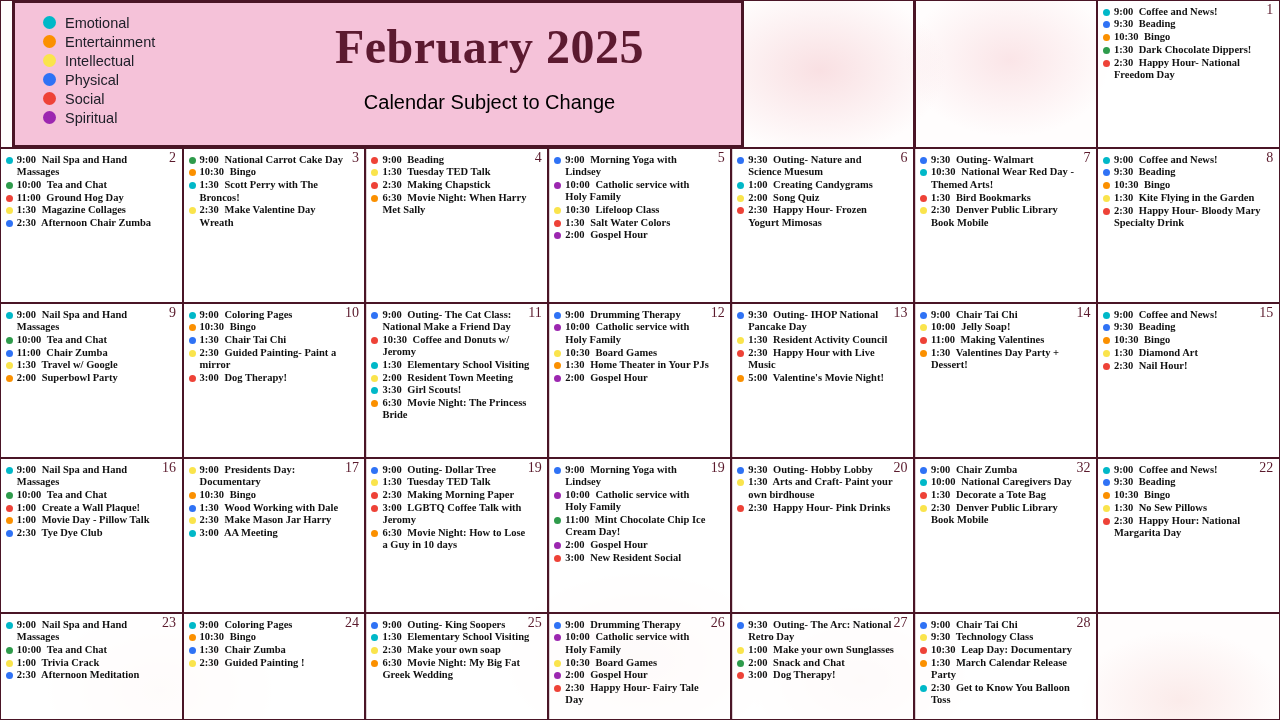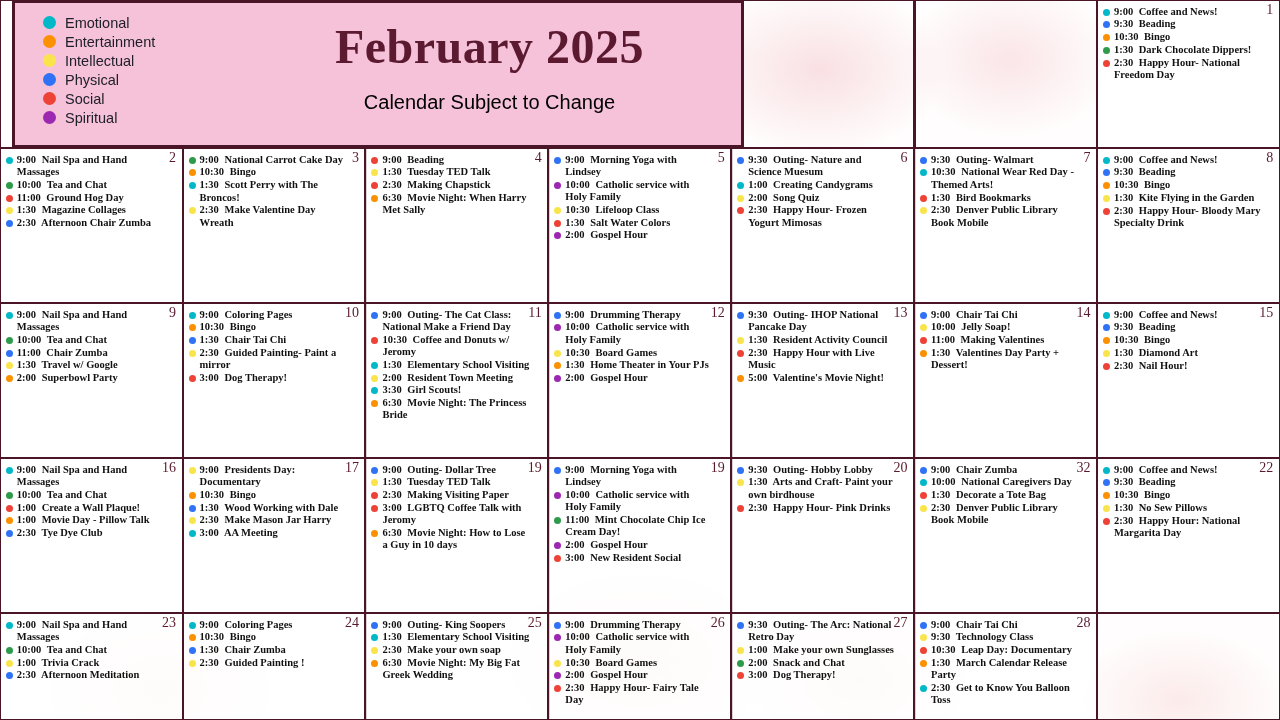--- a/index.html
+++ b/index.html
@@ -518,21 +518,21 @@
           <li class="event">
             <span class="dot" style="background: rgb(47, 114, 245);"></span>
             <span class="etext"><span class="etime">9:00</span> <span>Outing- Dollar Tree</span></span>
           </li>
           <li class="event">
             <span class="dot" style="background: rgb(250, 228, 76);"></span>
             <span class="etext"><span class="etime">1:30</span> <span>Tuesday TED Talk</span></span>
           </li>
           <li class="event">
             <span class="dot" style="background: rgb(238, 66, 55);"></span>
-            <span class="etext"><span class="etime">2:30</span> <span>Making Visiting Paper</span></span>
+            <span class="etext"><span class="etime">2:30</span> <span>Making Morning Paper</span></span>
           </li>
           <li class="event">
             <span class="dot" style="background: rgb(238, 66, 55);"></span>
             <span class="etext"><span class="etime">3:00</span> <span>LGBTQ Coffee Talk with Jeromy</span></span>
           </li>
           <li class="event">
             <span class="dot" style="background: rgb(251, 144, 0);"></span>
             <span class="etext"><span class="etime">6:30</span> <span>Movie Night: How to Lose a Guy in 10 days</span></span>
           </li>
         </ul>

